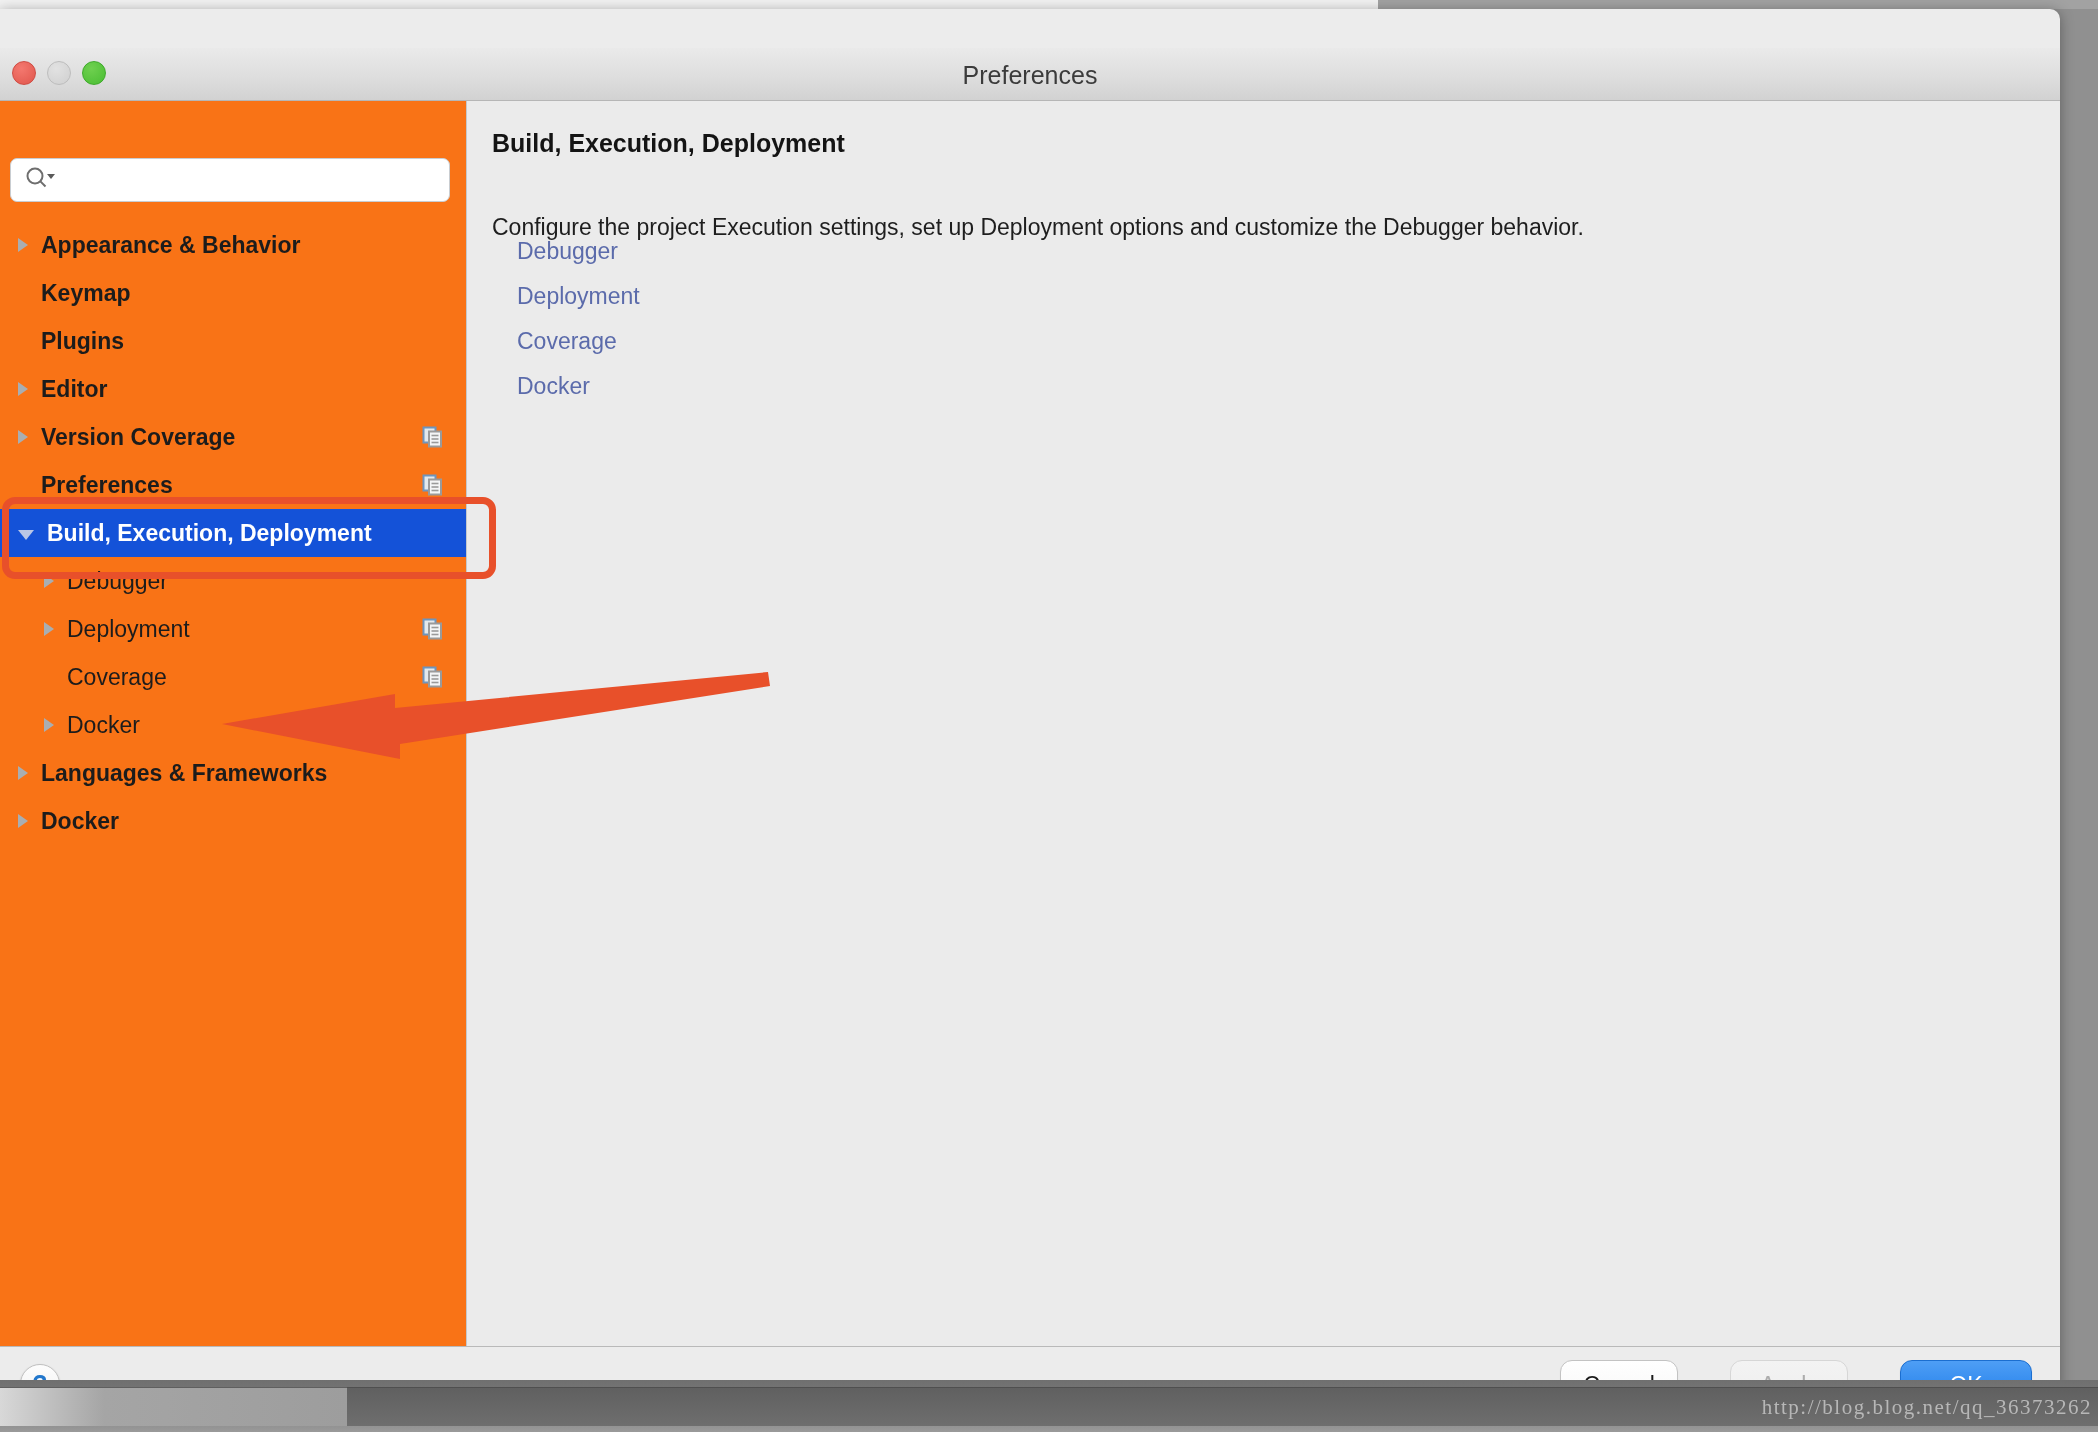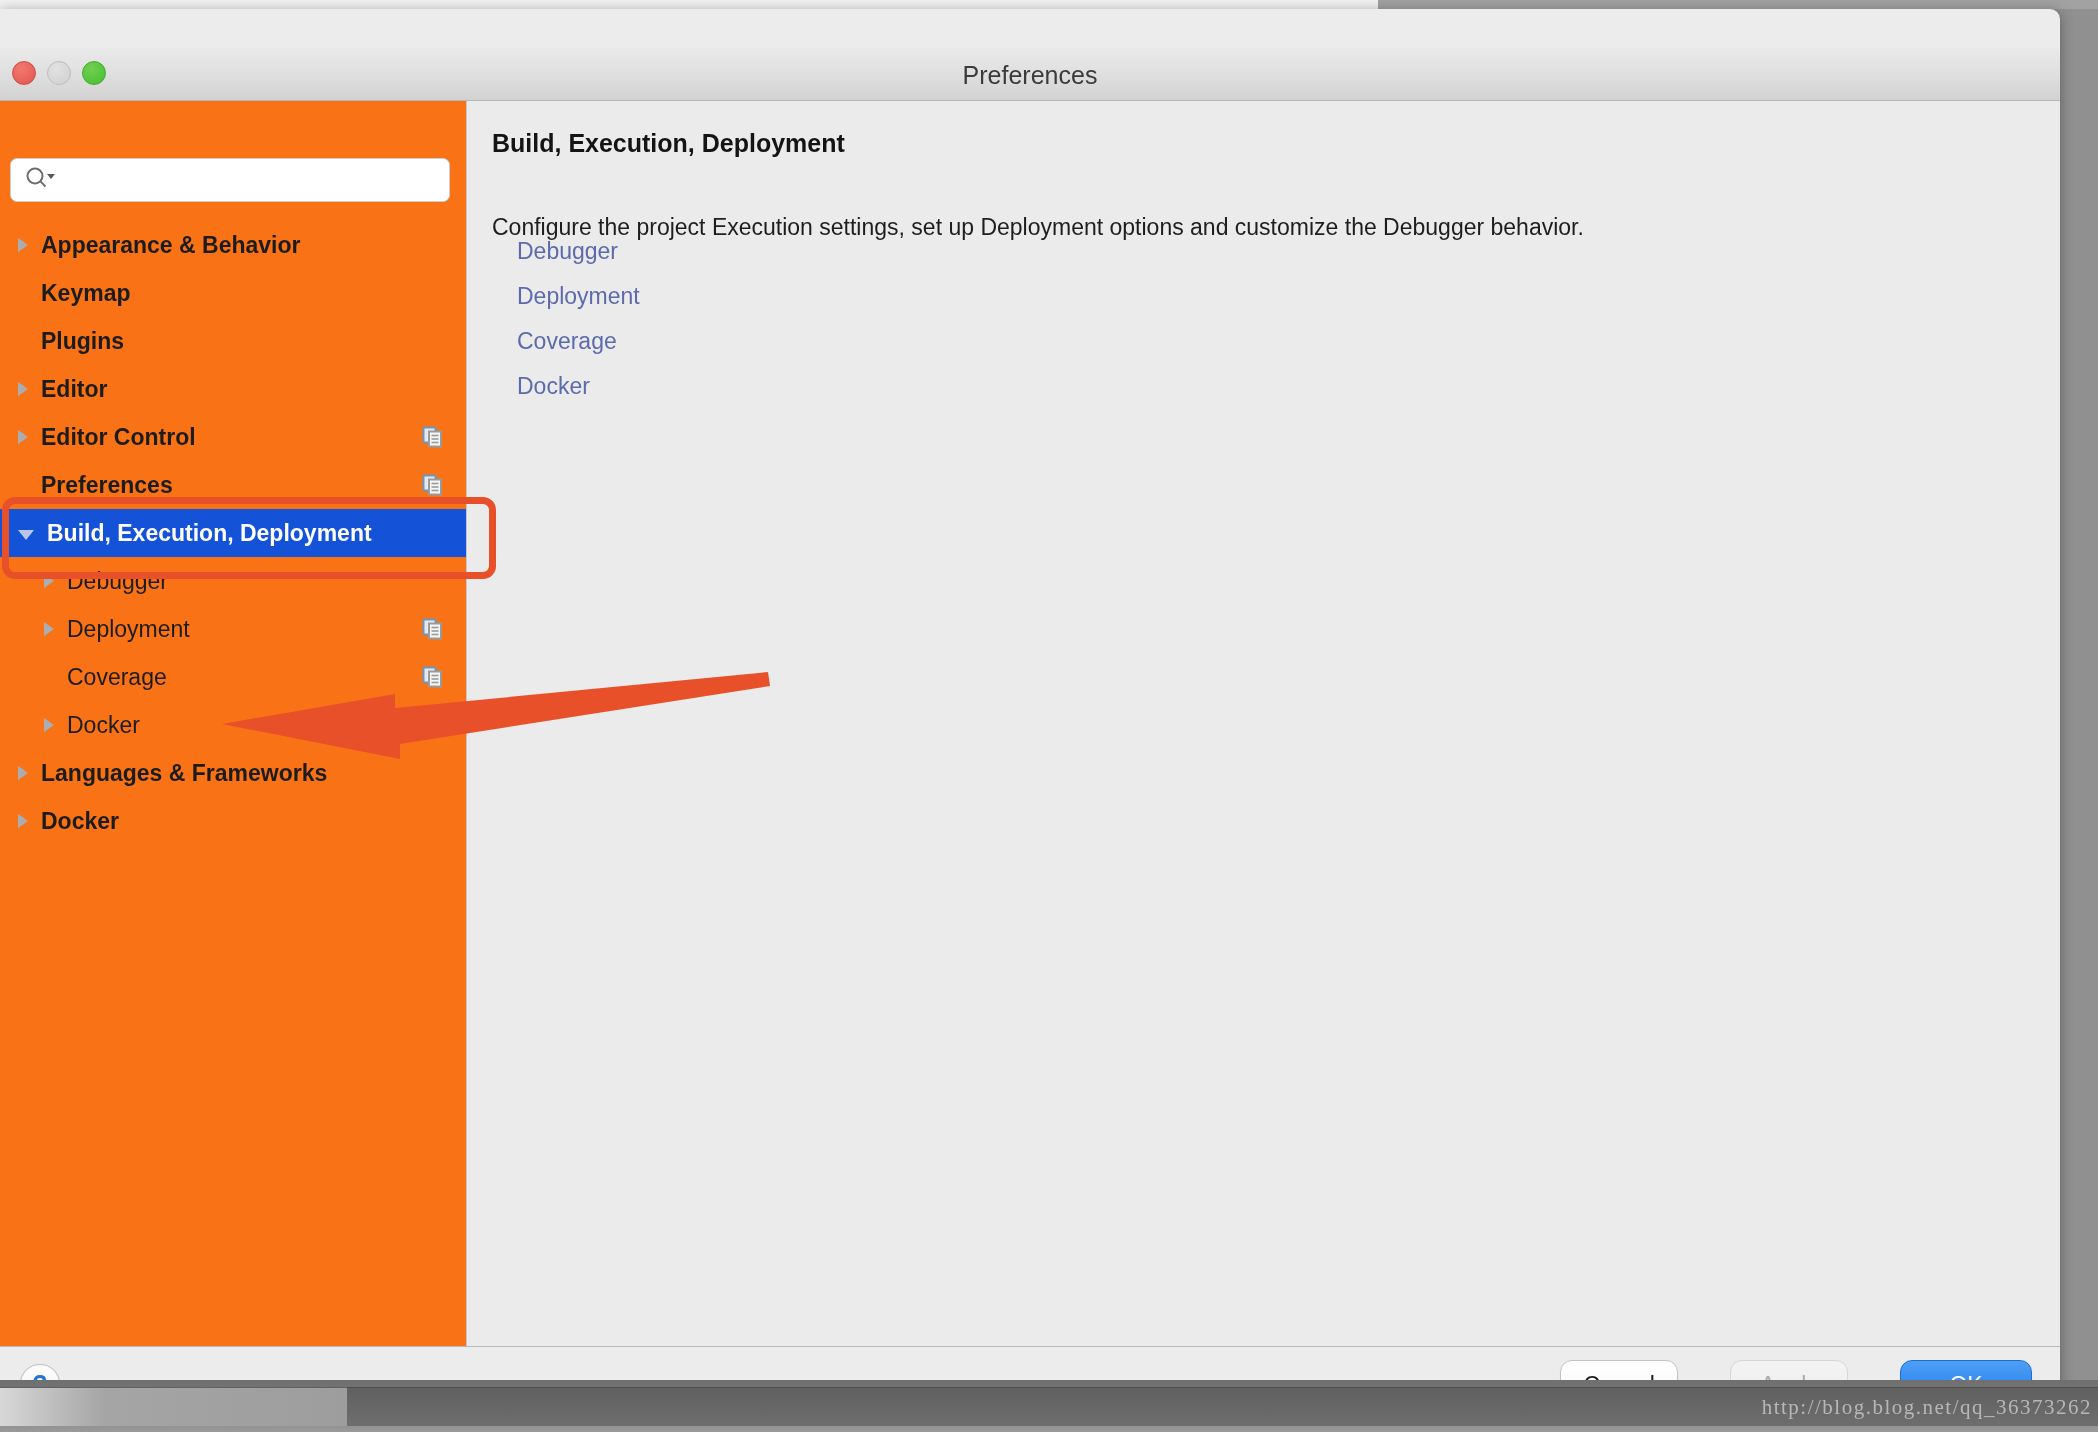--- a/index.html
+++ b/index.html
@@ -380,21 +380,21 @@
           <div class="tree-row top">
             <span class="arrow none"></span>
             <span class="label">Plugins</span>
           </div>
           <div class="tree-row top">
             <span class="arrow"></span>
             <span class="label">Editor</span>
           </div>
           <div class="tree-row top">
             <span class="arrow"></span>
-            <span class="label">Editor Control</span>
+            <span class="label">Version Coverage</span>
             <span class="copy-icon"><svg width="22" height="22" viewBox="0 0 22 22">
                 <rect x="1.5" y="1.5" width="12" height="15" fill="#e4e9ec" stroke="#6f95bd" stroke-width="2"></rect>
                 <rect x="7" y="5.5" width="12" height="15" fill="#f4f5f6" stroke="#9a9a9a" stroke-width="2"></rect>
                 <line x1="9.5" y1="9.5" x2="16.5" y2="9.5" stroke="#9a9a9a" stroke-width="1.6"></line>
                 <line x1="9.5" y1="13" x2="16.5" y2="13" stroke="#9a9a9a" stroke-width="1.6"></line>
                 <line x1="9.5" y1="16.5" x2="16.5" y2="16.5" stroke="#9a9a9a" stroke-width="1.6"></line>
               </svg></span>
           </div>
           <div class="tree-row top">
             <span class="arrow none"></span>

